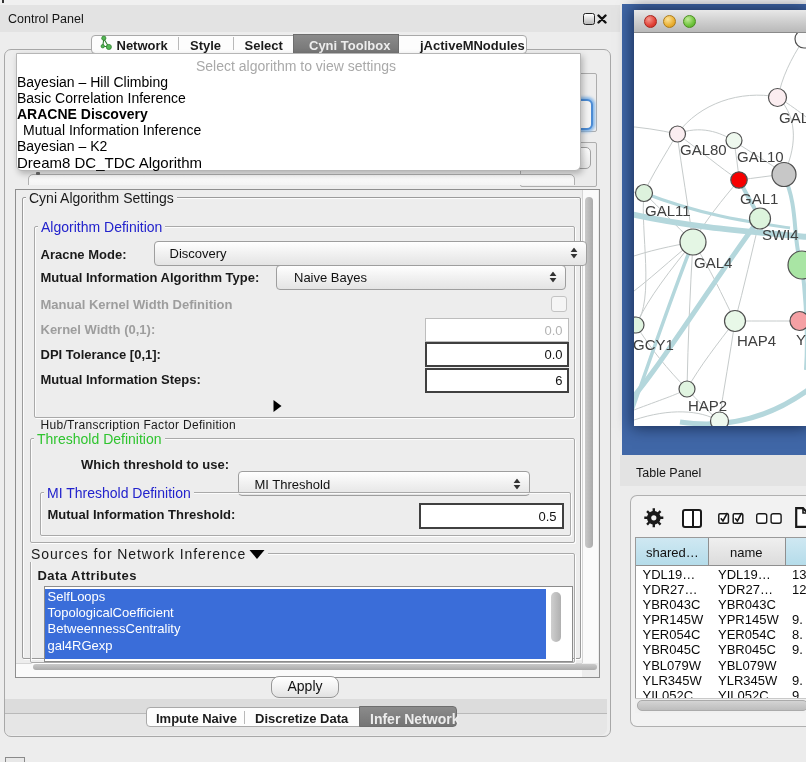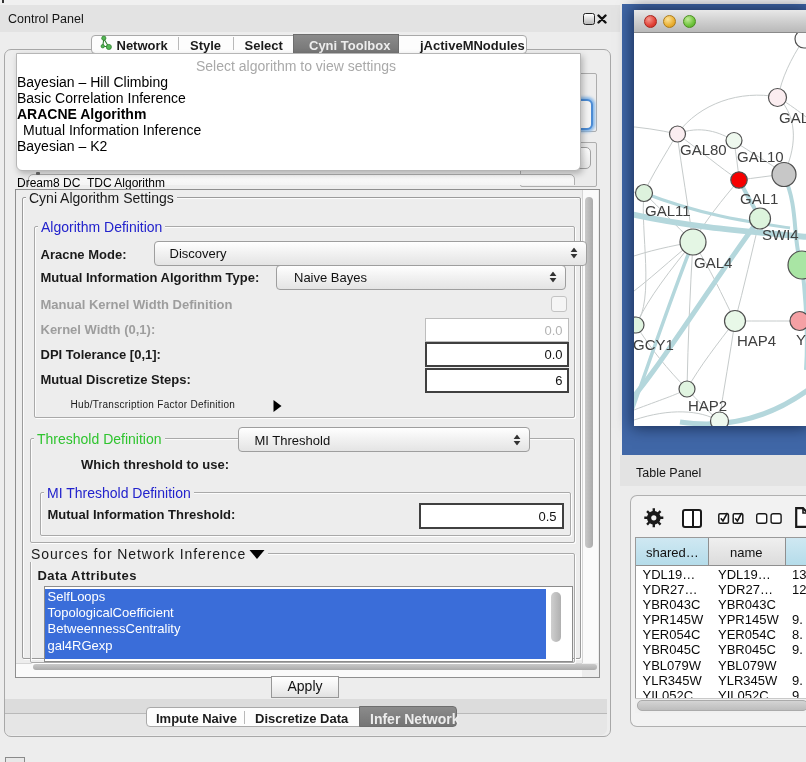--- a/index.html
+++ b/index.html
@@ -56,24 +56,24 @@
 <svg class="abs" style="left:99px;top:35px;" width="15" height="16" viewBox="0 0 14 15">
   <path d="M4.5 3.5 L3.5 10.5 M4.5 3.5 L9 11 M3.5 10.5 L9 11" stroke="#2e7d2e" stroke-width="1"></path>
   <circle cx="4.5" cy="3" r="2" fill="#55b755" stroke="#2e7d2e" stroke-width="0.7"></circle>
   <circle cx="3.5" cy="10.5" r="1.6" fill="#55b755" stroke="#2e7d2e" stroke-width="0.7"></circle>
   <circle cx="9.2" cy="11.2" r="2.4" fill="#55b755" stroke="#2e7d2e" stroke-width="0.7"></circle>
 </svg>
 
 <div class="abs" style="left:16px;top:53px;width:563px;height:115.5px;background:#fff;border:1px solid #b6b6b6;border-radius:0 0 6px 6px;box-shadow:2px 3px 6px rgba(0,0,0,0.25);"></div>
 <div class="abs" style="left:17px;top:74px;width:400px;height:16px;font-size:14px;color:#000;">Bayesian – Hill Climbing</div>
 <div class="abs" style="left:17px;top:90px;width:400px;height:16px;font-size:14px;color:#000;">Basic Correlation Inference</div>
-<div class="abs" style="left:17px;top:106px;width:400px;height:16px;font-size:14px;font-weight:bold;color:#000;">ARACNE Algorithm</div>
+<div class="abs" style="left:17px;top:106px;width:400px;height:16px;font-size:14px;font-weight:bold;color:#000;">ARACNE Discovery</div>
 <div class="abs" style="left:23px;top:122px;width:400px;height:16px;font-size:14px;color:#000;">Mutual Information Inference</div>
 <div class="abs" style="left:17px;top:138px;width:400px;height:16px;font-size:14px;color:#000;">Bayesian – K2</div>
-<div class="abs" style="left:17px;top:154px;width:400px;height:16px;font-size:12px;color:#000;margin-top:22px;">Dream8 DC_TDC Algorithm</div>
+<div class="abs" style="left:17px;top:154px;width:400px;height:16px;font-size:15px;color:#000;">Dream8 DC_TDC Algorithm</div>
 
 <div class="abs" style="left:15px;top:189px;width:583px;height:487px;border:1px solid #8e8e8e;background:#ededed;"></div>
 
 <div class="abs" style="left:582px;top:190px;width:15px;height:473px;background:#fafafa;border-left:1px solid #d5d5d5;"></div>
 <div class="abs" style="left:584.5px;top:197px;width:8.5px;height:351px;background:linear-gradient(90deg,#c9c9c9,#ababab);border-radius:5px;"></div>
 
 <div class="abs" style="left:16px;top:663px;width:566px;height:12.5px;background:#fafafa;border-top:1px solid #d5d5d5;"></div>
 <div class="abs" style="left:33px;top:663.5px;width:564px;height:6.5px;background:linear-gradient(#c9c9c9,#ababab);border-radius:4px;"></div>
 
 <div class="gline" style="left:21.5px;top:197px;width:557px;height:460px;border-color:#9b9b9b;"></div>
@@ -102,33 +102,33 @@
 
 <div class="lbl bold gray" style="left:40.5px;top:296.5px;">Manual Kernel Width Definition</div>
 <div class="abs" style="left:551px;top:296px;width:14px;height:14px;border:1px solid #c3c3c3;border-radius:3px;background:#f5f5f5;"></div>
 
 <div class="lbl bold gray" style="left:40.5px;top:322px;">Kernel Width (0,1):</div>
 <div class="tfield" style="left:424.5px;top:317.5px;width:137px;height:21px;border:1px solid #bdbdbd;color:#b3b3b3;padding:1px 5px 0 0;line-height:21px;">0.0</div>
 
 <div class="lbl bold" style="left:40.5px;top:347px;">DPI Tolerance [0,1]:</div>
 <div class="tfield" style="left:424.5px;top:342px;width:136px;height:20px;border:2px solid #404040;padding:1px 4px 0 0;line-height:20px;">0.0</div>
 
-<div class="lbl bold" style="left:40.5px;top:372px;">Mutual Discretize Steps:</div>
+<div class="lbl bold" style="left:40.5px;top:372px;">Mutual Information Steps:</div>
 <div class="tfield" style="left:424.5px;top:367.5px;width:136px;height:20px;border:2px solid #404040;padding:1px 4px 0 0;line-height:20px;">6</div>
 
-<div class="lbl" style="left:40.5px;top:399px;font-size:10px;letter-spacing:0.3px;margin-left:30px;">Hub/Transcription Factor Definition</div>
+<div class="lbl" style="left:40.5px;top:418px;font-size:12px;letter-spacing:0.3px;">Hub/Transcription Factor Definition</div>
 <svg class="abs" style="left:272px;top:399px;" width="11" height="14" viewBox="0 0 11 14">
     <path d="M1.5 1 L9.5 7 L1.5 13 Z" fill="#000"></path>
   </svg>
 
 <div class="gline" style="left:30px;top:437.5px;width:543px;height:103px;"></div>
 <div class="gtitle" style="left:34px;top:431px;color:#2fc42f;">Threshold Definition</div>
 
 <div class="lbl bold" style="left:81px;top:457px;">Which threshold to use:</div>
-<div class="combo" style="left:237.5px;top:427px;width:290px;height:23px;">
+<div class="combo" style="left:237.5px;top:471px;width:290px;height:23px;">
     <span class="ctx" style="left:16px;">MI Threshold</span>
   <svg class="arrows" viewBox="0 0 8 11">
       <path d="M4 0 L7.4 4.4 L0.6 4.4 Z" fill="#333"></path>
       <path d="M4 11 L7.4 6.6 L0.6 6.6 Z" fill="#333"></path>
     </svg>
   </div>
 
 <div class="gline" style="left:39.5px;top:491.5px;width:529px;height:42px;"></div>
 <div class="gtitle" style="left:44px;top:485px;color:#2222cc;">MI Threshold Definition</div>
 
@@ -140,21 +140,21 @@
 <svg class="abs" style="left:246px;top:548px;background:#ededed;padding:1px 3px;" width="16" height="11" viewBox="0 0 16 11">
     <path d="M0.5 1 L15.5 1 L8 10 Z" fill="#000"></path>
   </svg>
 
 <div class="lbl bold" style="left:37.5px;top:568px;font-size:13px;letter-spacing:0.45px;">Data Attributes</div>
 <div class="abs" style="left:44px;top:586px;width:527px;height:74px;border:1px solid #8c8c8c;background:#fff;"></div>
 <div class="abs" style="left:45px;top:588.5px;width:501px;height:70.5px;background:#3a6dd9;"></div>
 <div class="abs" style="left:47.5px;top:588.5px;font-size:13px;color:#fff;line-height:16.4px;">SelfLoops<br>TopologicalCoefficient<br>BetweennessCentrality<br>gal4RGexp</div>
 <div class="abs" style="left:550.5px;top:592px;width:10px;height:50px;background:linear-gradient(90deg,#cfcfcf,#b0b0b0);border-radius:5px;"></div>
 
-<div class="abs" style="left:271px;top:676px;width:66px;height:19.5px;border:1px solid #979797;border-radius:0;background:linear-gradient(#ffffff,#f2f2f2 50%,#e2e2e2);text-align:center;font-size:14px;color:#111;line-height:19.5px;">Apply</div>
+<div class="abs" style="left:271px;top:676px;width:66px;height:19.5px;border:1px solid #979797;border-radius:8px;background:linear-gradient(#ffffff,#f2f2f2 50%,#e2e2e2);text-align:center;font-size:14px;color:#111;line-height:19.5px;">Apply</div>
 
 <div class="abs" style="left:5px;top:699px;width:602px;height:13.5px;background:#dcdcdc;"></div>
 <div class="abs" style="left:5px;top:712.5px;width:602px;height:1px;background:#b9b9b9;"></div>
 <div class="abs" style="left:5px;top:713.5px;width:602px;height:21px;background:#e6e6e6;border-radius:0 0 6px 6px;"></div>
 
 <div class="abs" style="left:145.5px;top:707px;width:213px;height:18px;background:#fdfdfd;border:1px solid #a9a9a9;border-radius:4px 0 0 4px;"></div>
 <div class="abs" style="left:244px;top:710.5px;width:1px;height:13px;background:#b9b9b9;"></div>
 <div class="abs" style="left:358.5px;top:705.8px;width:96px;height:19.7px;background:linear-gradient(#8b8b8b,#757575);border:1px solid #6e6e6e;border-radius:0 4px 4px 0;"></div>
 <div class="abs" style="left:156px;top:710.5px;font-size:13px;font-weight:bold;color:#1c1c1c;">Impute Naive</div>
 <div class="abs" style="left:255px;top:710.5px;font-size:13px;font-weight:bold;color:#1c1c1c;">Discretize Data</div>

